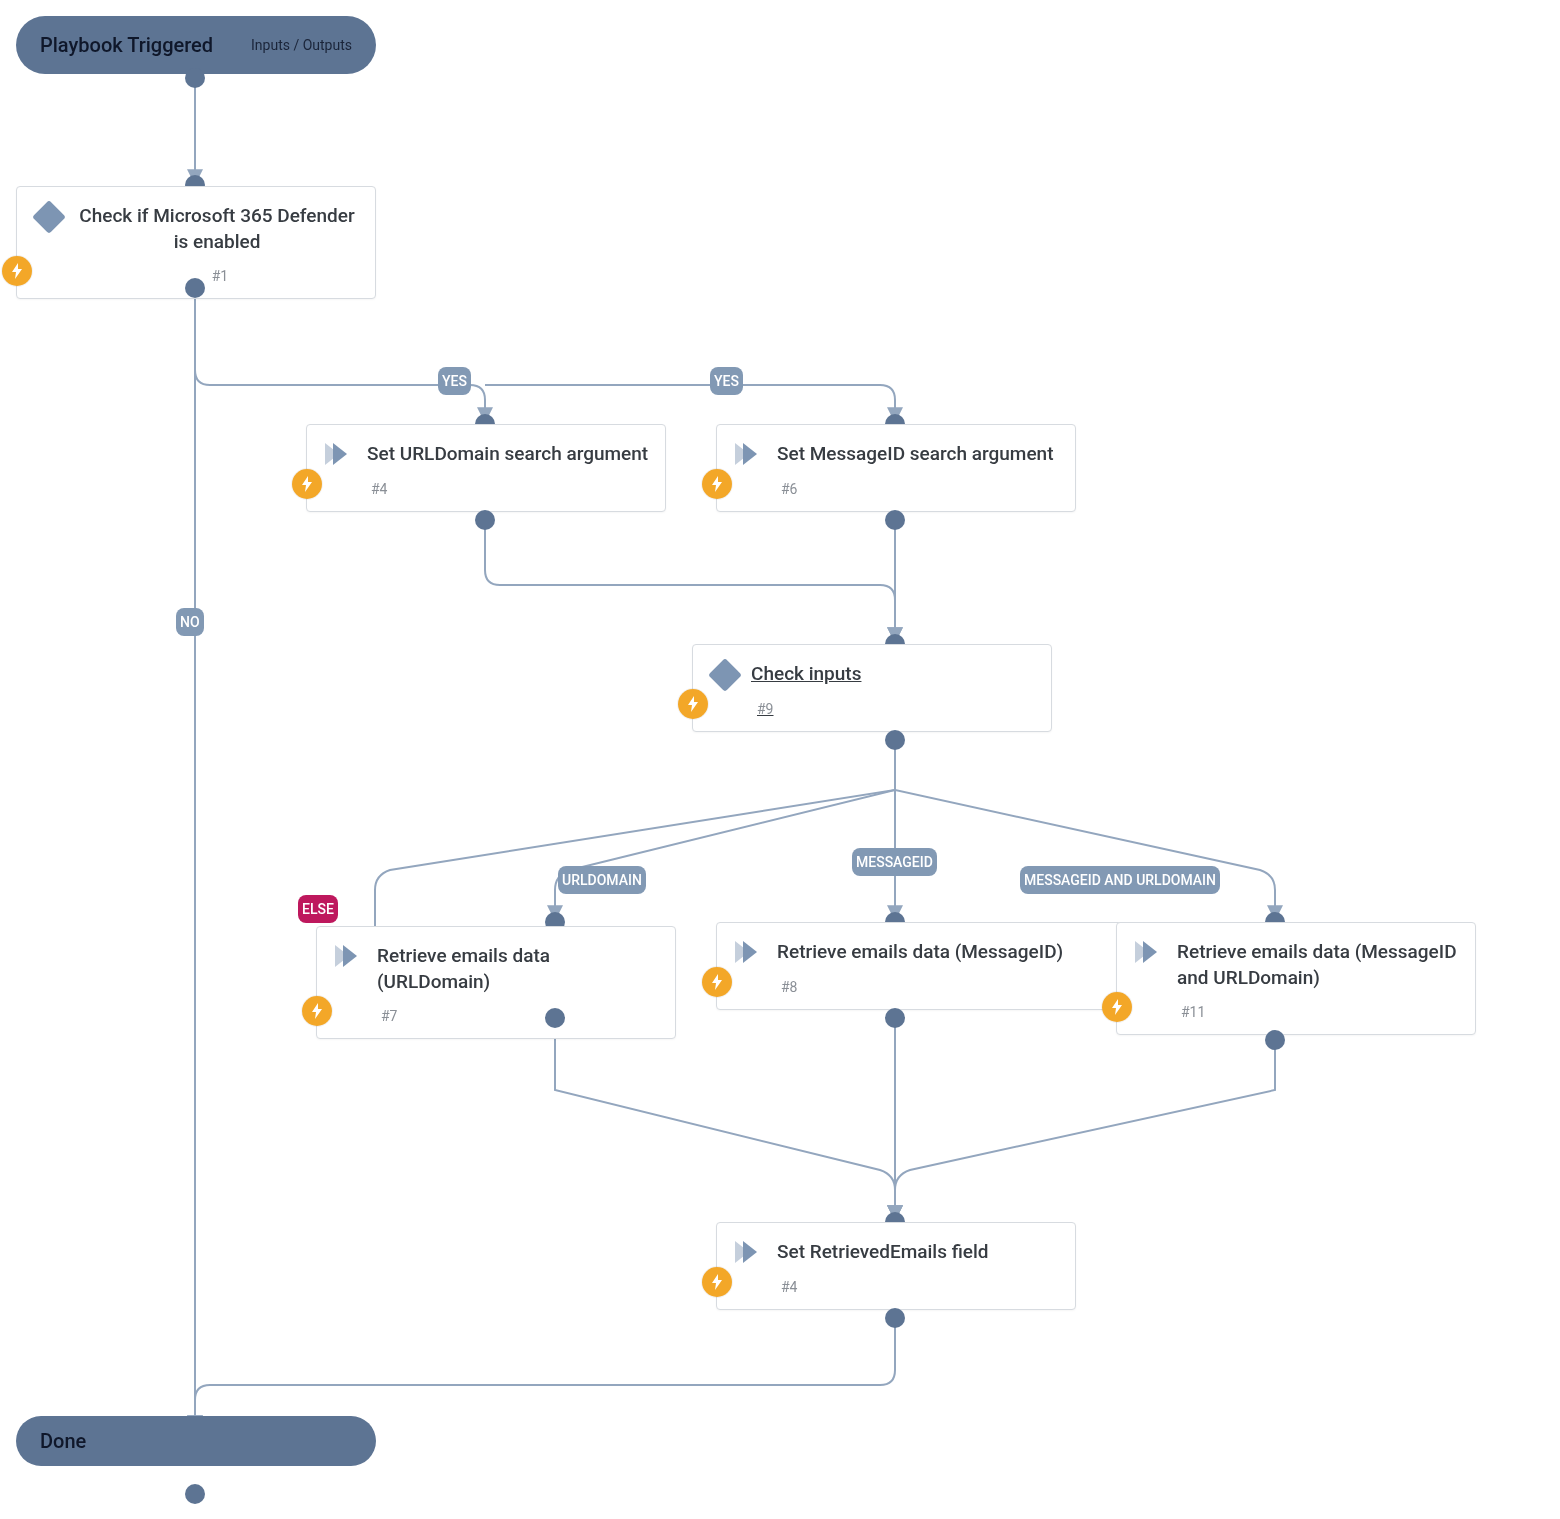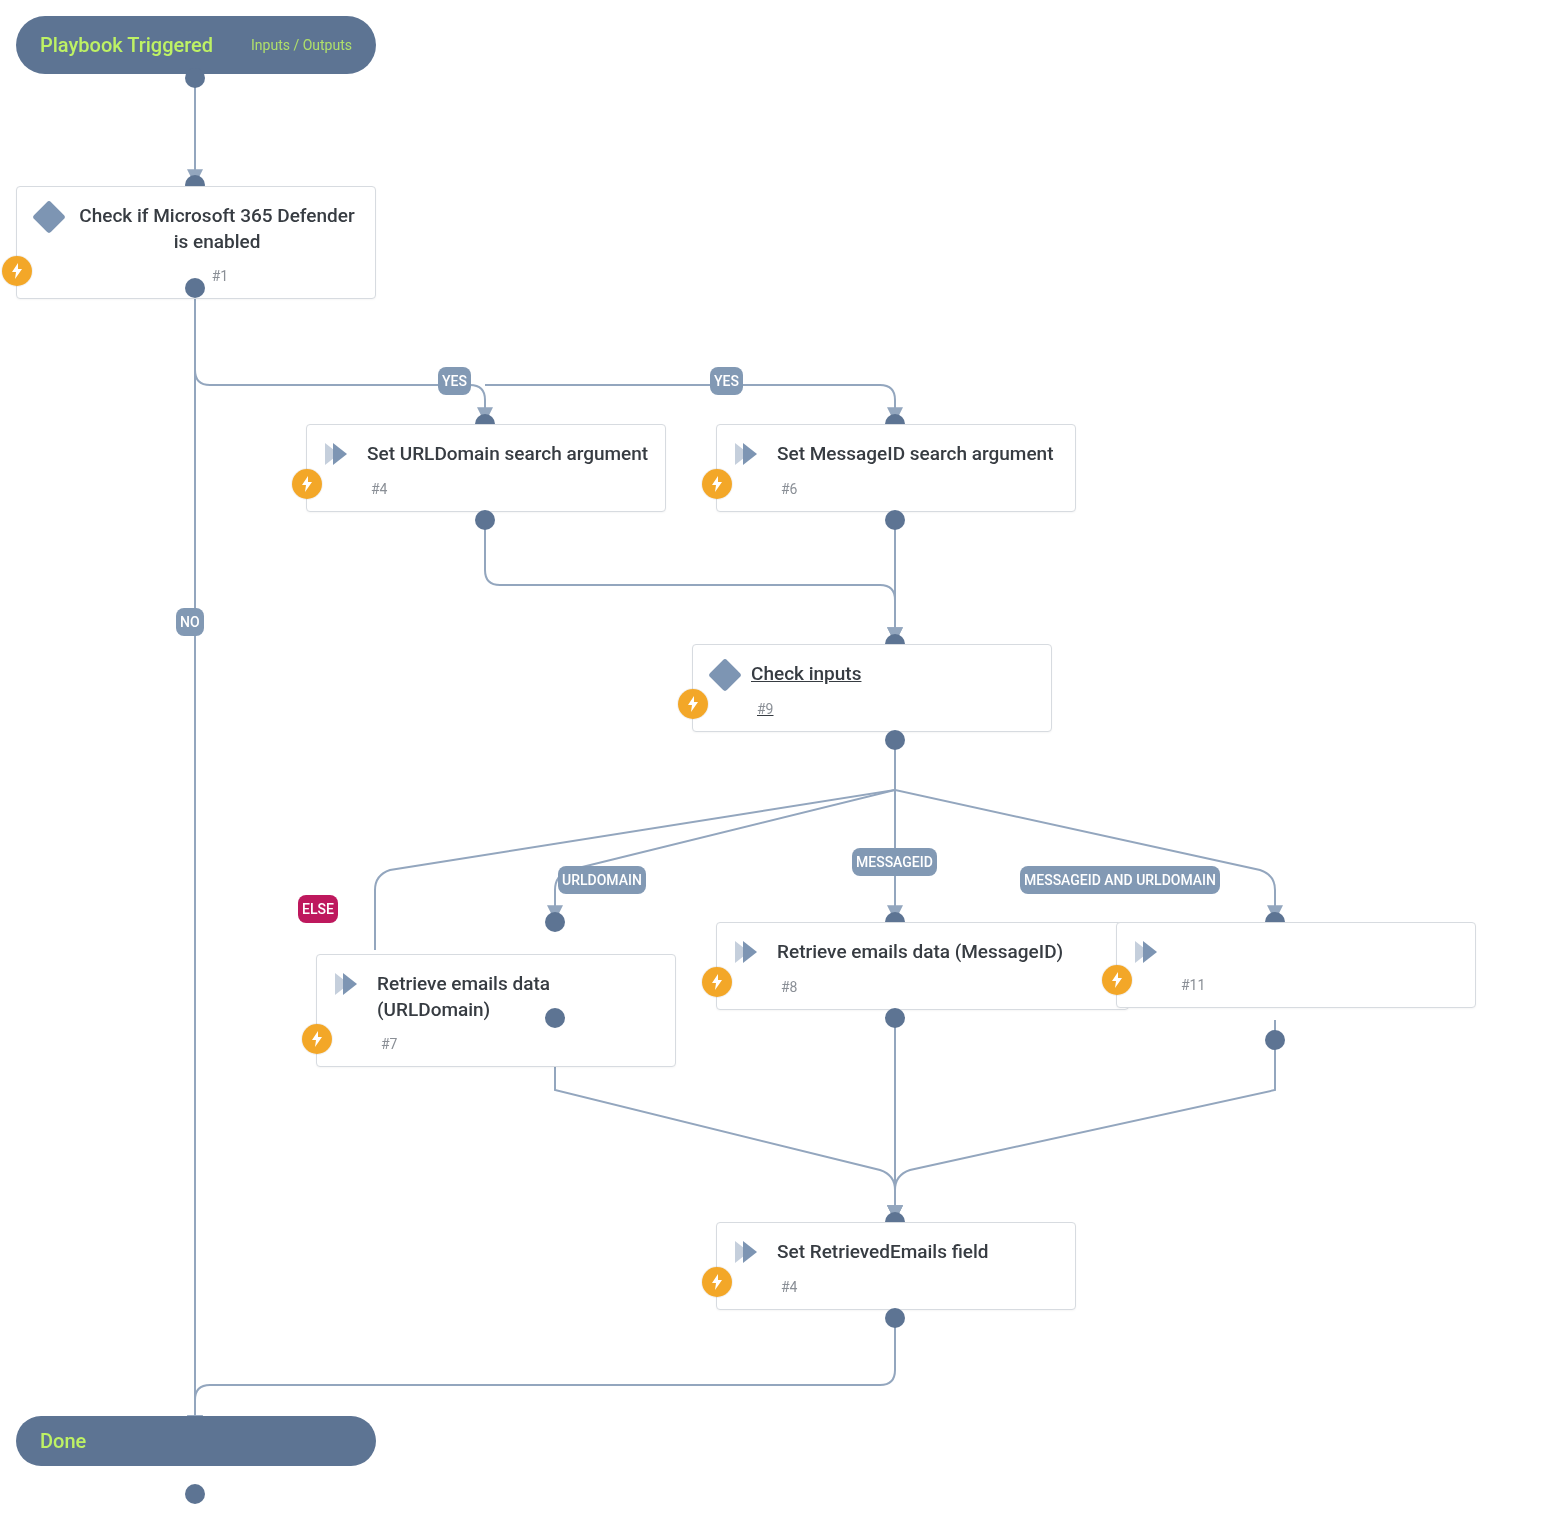--- a/index.html
+++ b/index.html
@@ -1,18 +1,18 @@
 <!DOCTYPE html>
 <html><head>
 <meta charset="utf-8">
 <style>
   html,body{margin:0;padding:0;font-family:-apple-system,BlinkMacSystemFont,"Segoe UI",Roboto,Helvetica,Arial,sans-serif;background:#fff;color:#373c42;}
   .canvas{position:relative;width:1560px;height:1519px;}
   svg.edges{position:absolute;left:0;top:0;width:1560px;height:1519px;pointer-events:none;}
-  .pill{position:absolute;background:#5d7493;color:#bef264;border-radius:36px;display:flex;align-items:center;padding:16px 24px;box-sizing:border-box;}
+  .pill{position:absolute;background:#5d7493;color:#0f172a;border-radius:36px;display:flex;align-items:center;padding:16px 24px;box-sizing:border-box;}
   .pill .title{font-size:20px;font-weight:500;}
   .pill .sub{margin-left:auto;font-size:14px;opacity:.85;}
   .node{position:absolute;background:#fff;border:1px solid #d7dbe0;border-radius:4px;box-sizing:border-box;padding:16px 16px 14px 18px;box-shadow:0 1px 2px rgba(0,0,0,.04);}
   .node .row{display:flex;align-items:flex-start;gap:14px;}
   .node .title{font-size:19px;font-weight:500;color:#373c42;line-height:1.35;}
   .node .num{font-size:14px;color:#8a8f96;margin-top:14px;margin-left:46px;}
   .diamond{width:24px;height:24px;background:#7d95b3;transform:rotate(45deg);border-radius:3px;flex-shrink:0;margin-top:2px;margin-left:2px;}
   .chev{width:28px;height:22px;position:relative;flex-shrink:0;margin-top:2px;}
   .chev:before,.chev:after{content:"";position:absolute;width:0;height:0;border-top:11px solid transparent;border-bottom:11px solid transparent;}
   .chev:before{border-left:14px solid #c5cfdc;left:0;}
@@ -135,21 +135,21 @@
       </div>
 </div>
 <div class="conn" style="left:885px;top:730px;"></div>
 
 <div class="lbl dark" style="left:298px;top:895px;">ELSE</div>
 <div class="lbl" style="left:558px;top:866px;">URLDOMAIN</div>
 <div class="lbl" style="left:852px;top:848px;">MESSAGEID</div>
 <div class="lbl" style="left:1020px;top:866px;">MESSAGEID AND URLDOMAIN</div>
 
 <div class="conn" style="left:545px;top:912px;"></div>
-<div class="node" style="left:316px;top:954px;width:360px;">
+<div class="node" style="left:316px;top:926px;width:360px;">
   <div class="row">
     <div class="chev"></div>
     <div class="title">Retrieve emails data (URLDomain)</div>
   </div>
   <div class="num">#7</div>
   <div class="bolt">
         <svg viewBox="0 0 12 16">
           <path d="M7,0 L1,9 L5,9 L4,16 L11,6 L7,6 Z" fill="#fff"></path>
         </svg>
       </div>
@@ -168,20 +168,21 @@
           <path d="M7,0 L1,9 L5,9 L4,16 L11,6 L7,6 Z" fill="#fff"></path>
         </svg>
       </div>
 </div>
 <div class="conn" style="left:885px;top:1008px;"></div>
 
 <div class="conn" style="left:1265px;top:912px;"></div>
 <div class="node" style="left:1116px;top:922px;width:360px;">
   <div class="row">
     <div class="chev"></div>
+    <div class="title">Retrieve emails data (MessageID and URLDomain)</div>
   </div>
   <div class="num">#11</div>
   <div class="bolt">
         <svg viewBox="0 0 12 16">
           <path d="M7,0 L1,9 L5,9 L4,16 L11,6 L7,6 Z" fill="#fff"></path>
         </svg>
       </div>
 </div>
 <div class="conn" style="left:1265px;top:1030px;"></div>
 

